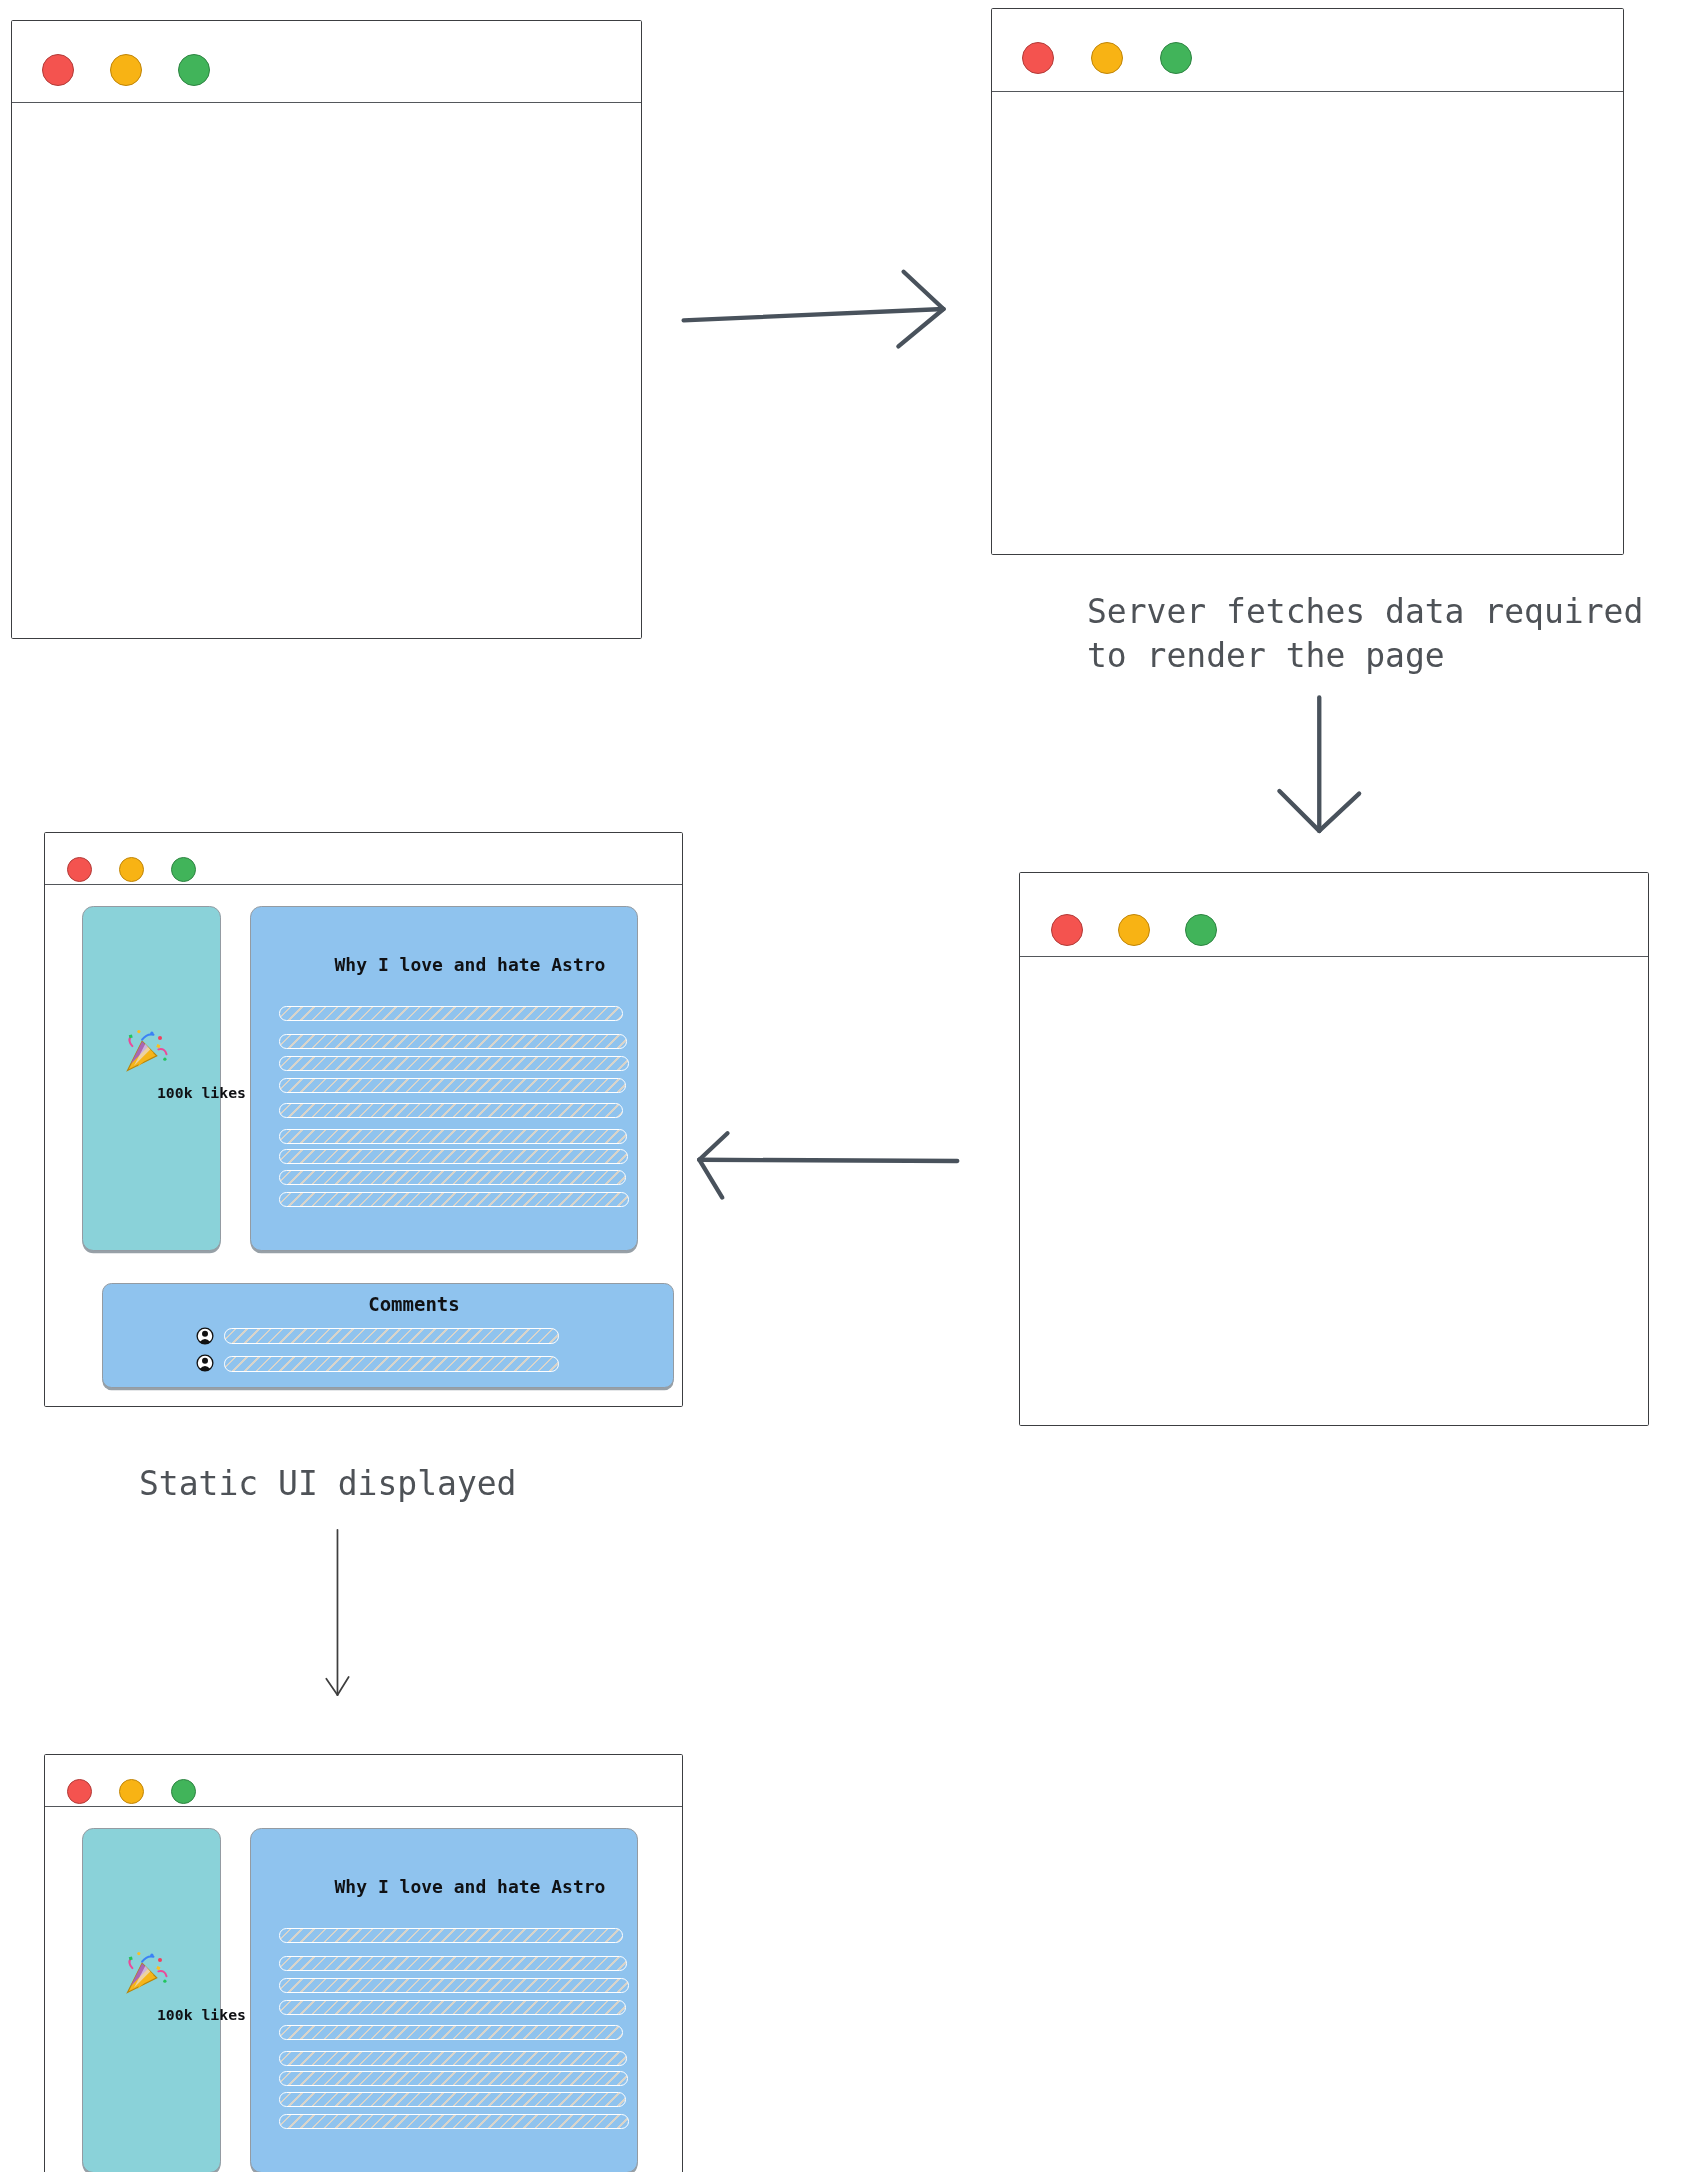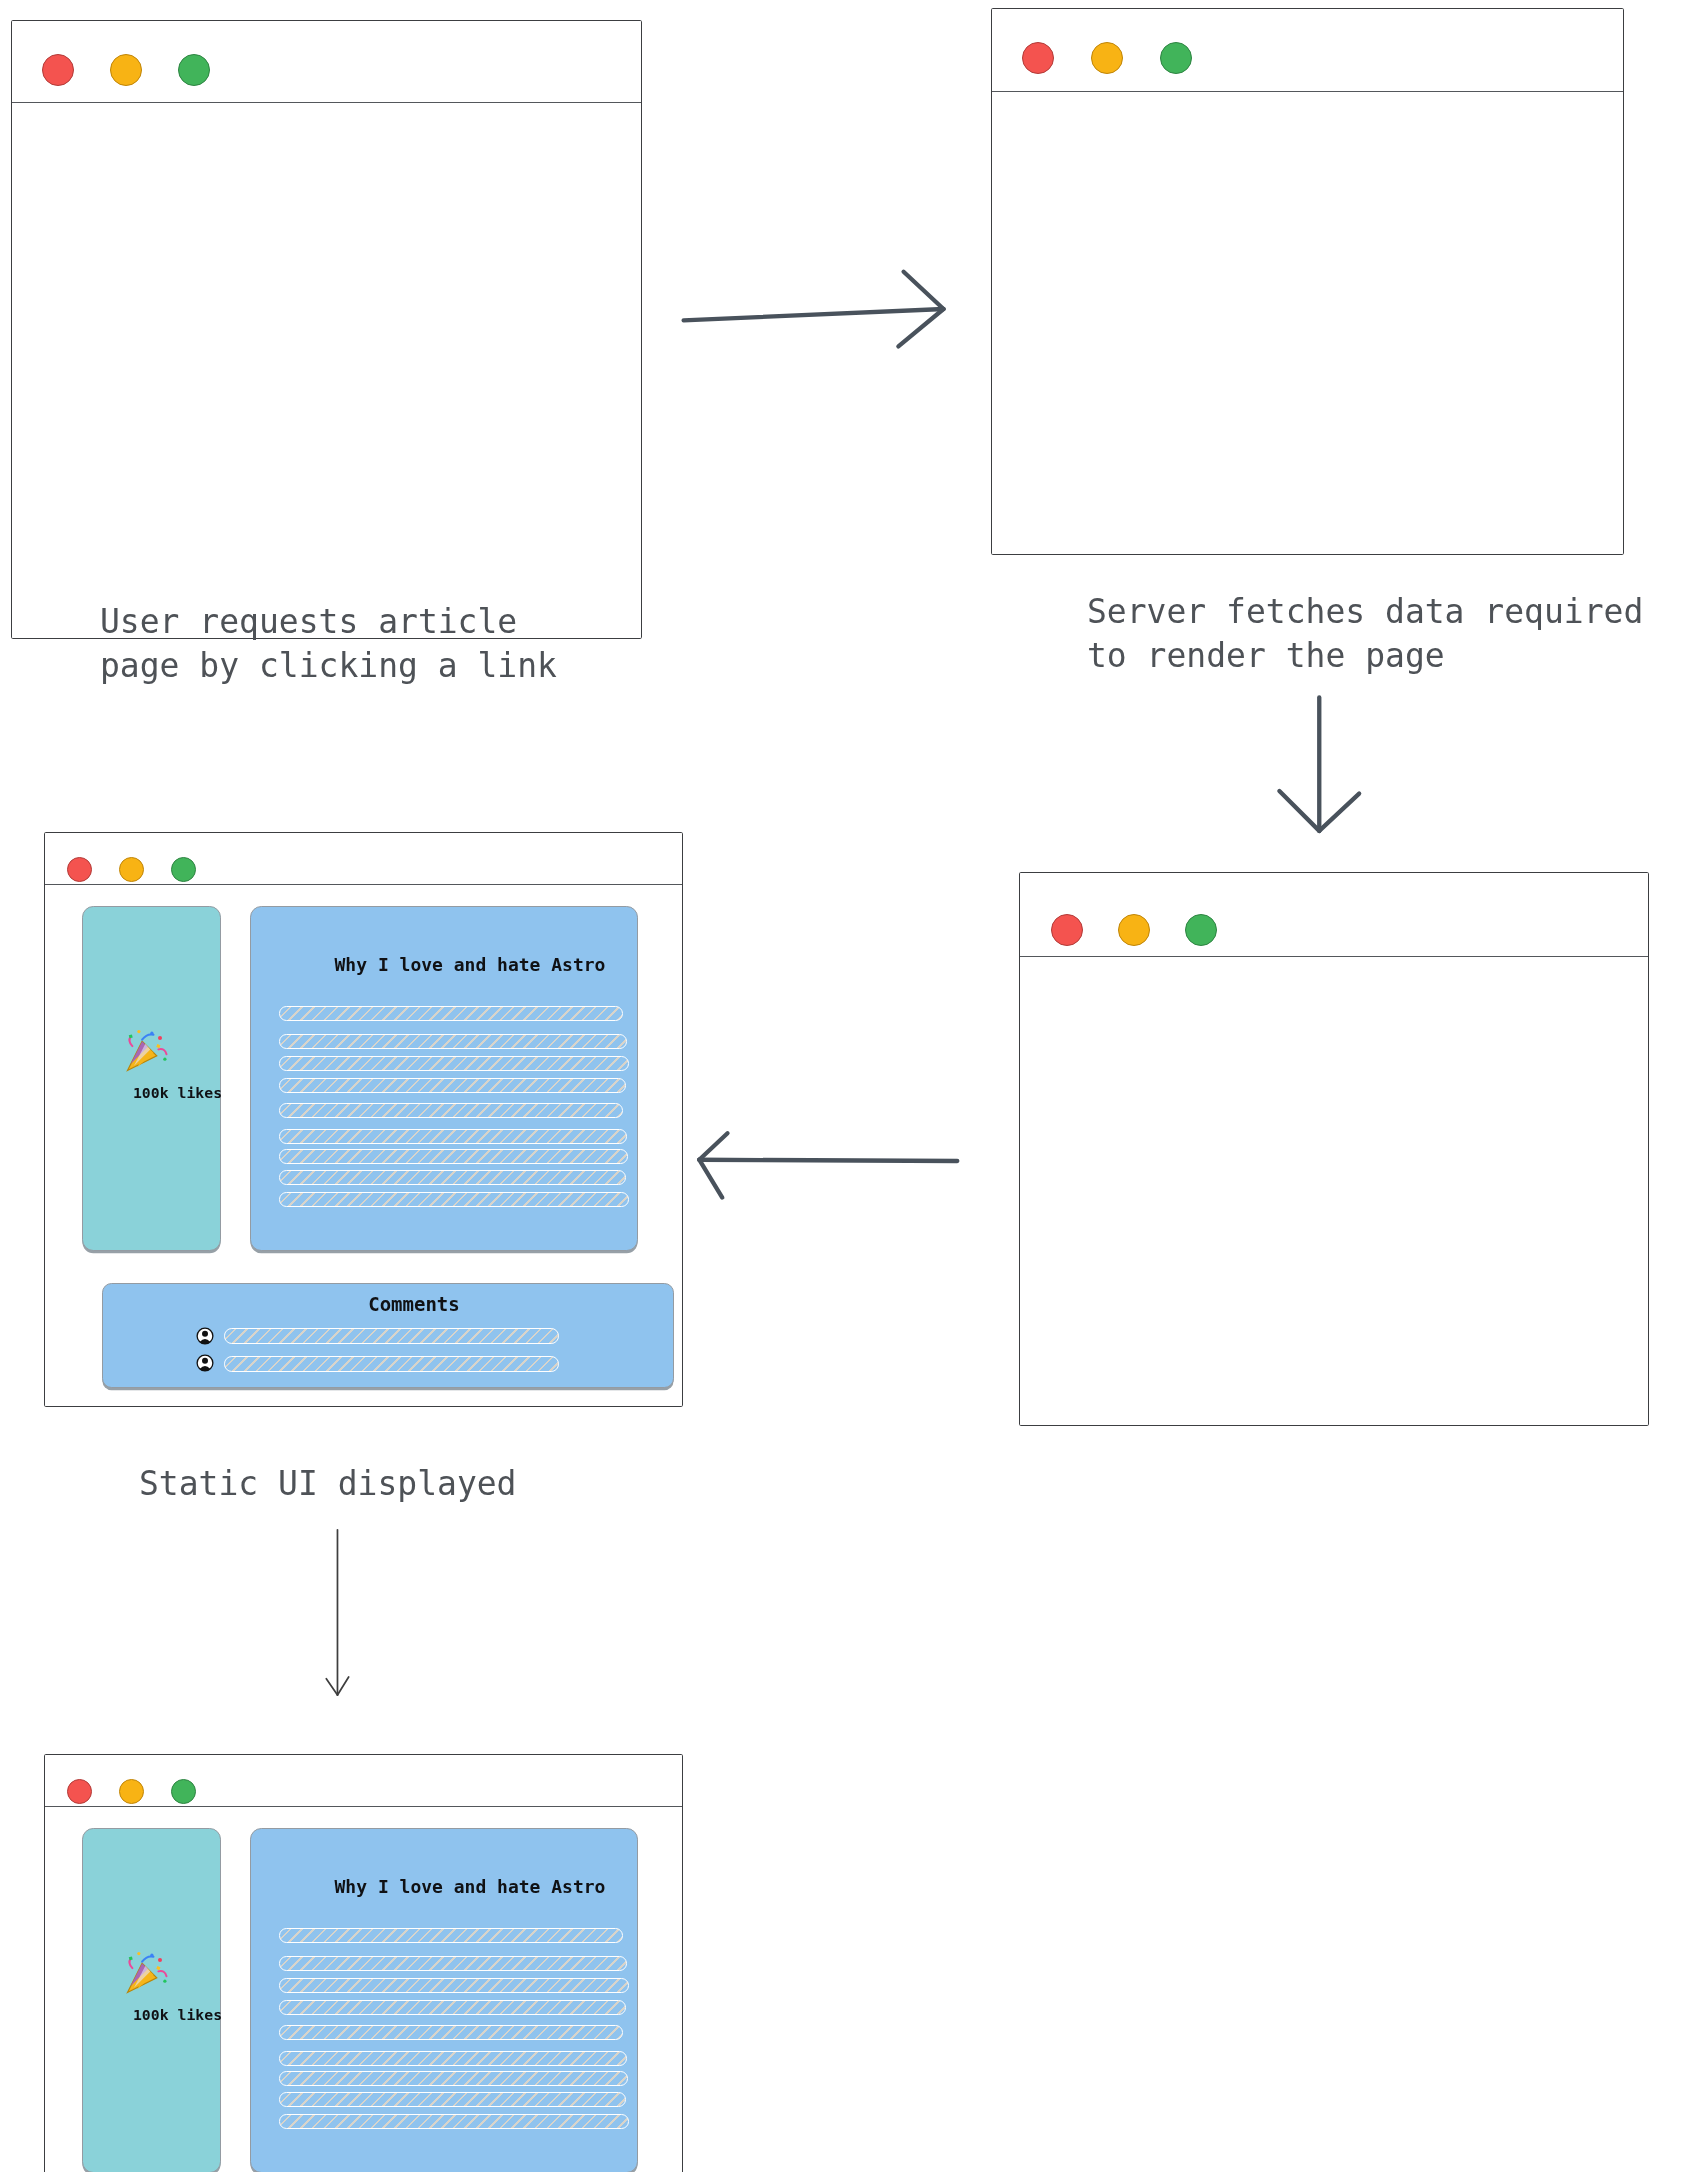--- a/index.html
+++ b/index.html
@@ -12,21 +12,21 @@
   .light.red{background:#f4534f;border:1.3px solid #b23b38;}
   .light.yellow{background:#f8b314;border:1.3px solid #c08508;}
   .light.green{background:#41b45a;border:1.3px solid #2e8442;}
   .panel{position:absolute;box-sizing:border-box;border:1.3px solid #949ba2;box-shadow:0 2.6px 0 -0.4px #97a0a7;padding-left:26px;}
   .teal-panel{background:#8ad2d9;border-radius:11.3px;}
   .blue-panel{background:#8fc3ee;border-radius:11.3px;}
   .comments-panel{background:#8fc3ee;border-radius:9.6px;margin-left:20px;}
   .mock-title{position:absolute;width:100%;text-align:center;font-weight:700;color:#101114;}
   .article-title{top:47px;font-size:18px;line-height:22px;}
   .comments-title{top:8.7px;font-size:19px;line-height:22.6px;}
-  .likes-label{position:absolute;top:177px;width:100%;text-align:center;font-size:14.8px;font-weight:600;color:#101114;}
+  .likes-label{position:absolute;top:177px;width:100%;text-align:right;font-size:14.8px;font-weight:600;color:#101114;}
   .skel-bar{position:absolute;left:28px;height:14.8px;border:1.7px solid #ffffff;border-radius:7.4px;box-sizing:border-box;
             background:#8fc3ee repeating-linear-gradient(135deg,rgba(255,255,255,0) 0 6.5px,#d8d4cb 6.5px 8.3px);}
   .comment-bar{position:absolute;left:121px;width:335px;height:15.6px;border:1.7px solid #ffffff;border-radius:7.8px;box-sizing:border-box;
             background:#8fc3ee repeating-linear-gradient(135deg,rgba(255,255,255,0) 0 6.5px,#d8d4cb 6.5px 8.3px);}
   .comment-avatar{position:absolute;left:93px;width:18px;height:18px;}
   .popper{position:absolute;left:38px;top:118px;width:52px;height:52px;}
   .caption{position:absolute;font-size:33px;line-height:44px;color:#4e5257;white-space:pre-line;}
   .arrow{position:absolute;}
   svg{display:block;}
 </style>
@@ -196,20 +196,18 @@
   </svg>
 
   <svg class="arrow" style="left:322px;top:1523px;" width="43" height="178" viewBox="0 0 100 410">
     <g stroke="#3e3e3e" stroke-width="4" stroke-linecap="round" fill="none">
       <path d="M36,14 L36,398"></path>
       <path d="M36,398 L10,360"></path>
       <path d="M36,398 L62,356"></path>
     </g>
   </svg>
 
-  <div class="caption" style="left:100px;top:600px;">User requests article
-page by clicking a link</div>
   <div class="caption" style="left:1087px;top:590px;">Server fetches data required
 to render the page</div>
   <div class="caption" style="left:139px;top:1462px;">Static UI displayed</div>
 
 </div>
 
 
 </body></html>

